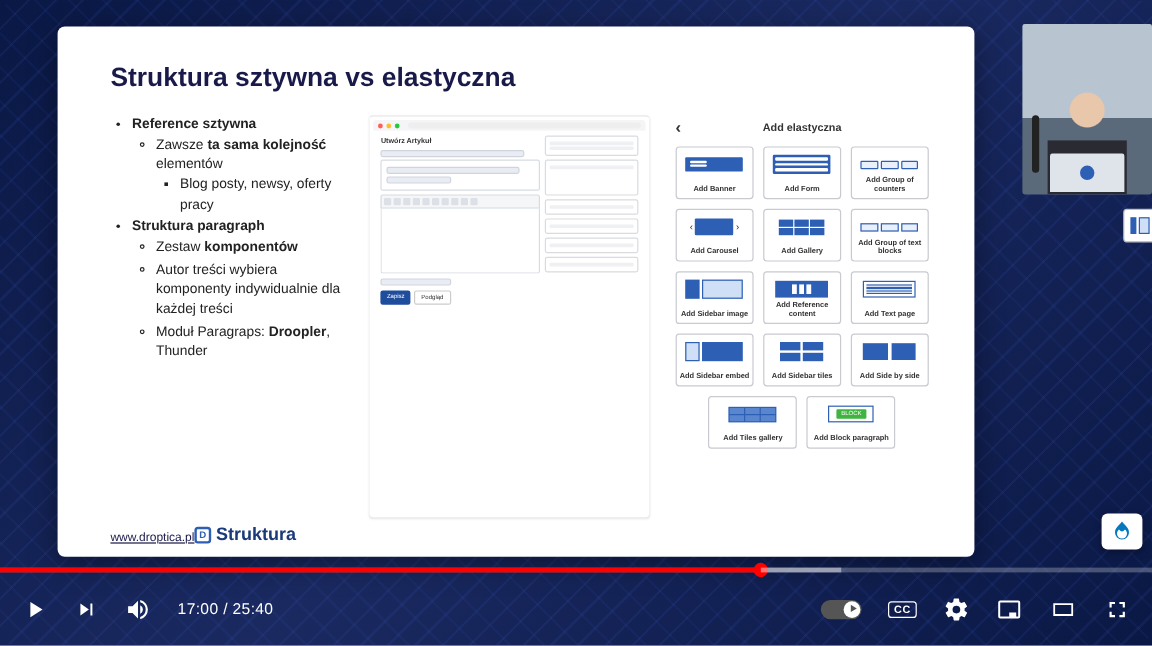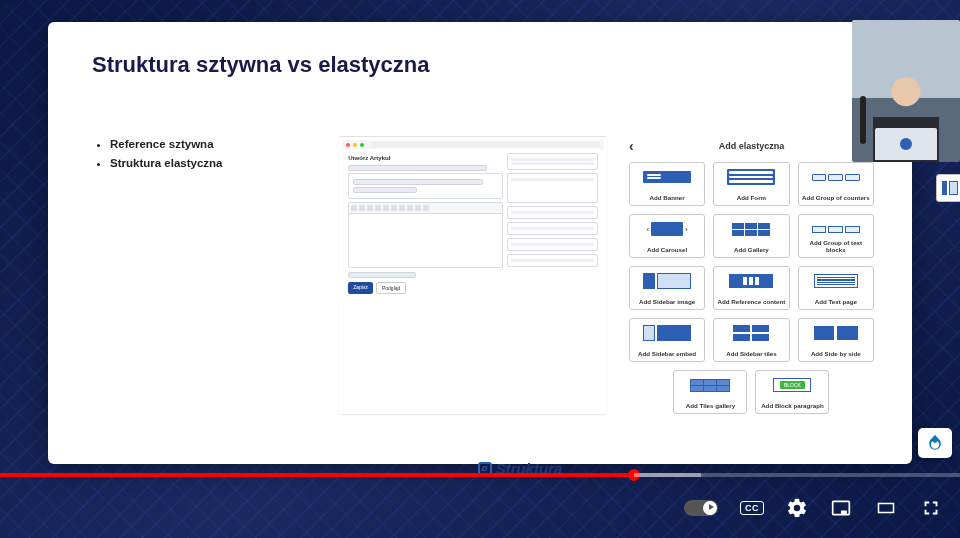--- a/index.html
+++ b/index.html
@@ -14,28 +14,27 @@
     }
     .wave-bg {
       position: absolute; inset: 0;
       background-image:
         repeating-linear-gradient(135deg, rgba(60,90,200,0.12) 0 2px, transparent 2px 16px),
         repeating-linear-gradient(45deg, rgba(60,90,200,0.08) 0 2px, transparent 2px 20px);
     }
     .slide {
       position: absolute;
       top: 22px; left: 48px;
-      width: 864px; height: 442px;
+      width: 764px; height: 442px;
       background: #fff;
       border-radius: 6px;
       box-shadow: 0 6px 24px rgba(0,0,0,0.4);
       padding: 30px 34px 10px 44px;
       display: flex;
       flex-direction: column;
-      gap: 40px;
     }
     .slide-title {
       font-size: 22px;
       font-weight: 700;
       color: #1a1a4a;
       margin-bottom: 18px;
     }
     .slide-body {
       display: flex;
       flex: 1;
@@ -164,25 +163,24 @@
     .tiles-ic div{height:7px;background:#2d5fb5;}
     .sbs-ic{display:flex;gap:3px;width:44px;}
     .sbs-ic div{flex:1;height:14px;background:#2d5fb5;}
     .tilesg-ic{display:grid;grid-template-columns:repeat(3,1fr);gap:1px;width:40px;background:#2d5fb5;padding:1px;}
     .tilesg-ic div{height:5px;background:#5a86d0;}
     .block-ic{width:38px;height:14px;border:1px solid #2d5fb5;display:flex;align-items:center;justify-content:center;}
     .block-ic span{font-size:5px;background:#3fb53f;color:#fff;padding:1px 4px;border-radius:1px;}
 
     .slide-footer {
       display:flex;
-      justify-content:center;
+      justify-content:flex-start;
       align-items:flex-end;
       margin-top:4px;
       padding-top:2px;
-      font-style:italic;
     }
     .footer-url { font-size:10px; color:#1a1a4a; text-decoration:underline; }
     .footer-logo { display:flex;align-items:center;gap:4px;font-size:15px;font-weight:700;color:#1a3a7a;}
     .footer-logo-ic{width:14px;height:14px;border:2px solid #2d5fb5;border-radius:3px;display:flex;align-items:center;justify-content:center;font-size:8px;color:#2d5fb5;}
 
     .presenter {
       position:absolute; top:20px; right:0;
       width:108px; height:142px;
       background:linear-gradient(#b8c4d0 55%, #5a6a7a 55%);
       border-radius:2px;
@@ -251,22 +249,34 @@
 <div class="wave-bg"></div>
 
 <div class="slide">
   <h1 class="slide-title">Struktura sztywna vs elastyczna</h1>
 
   <div class="slide-body">
 
     <div class="col-left">
       <ul>
         <li><b>Reference sztywna</b>
+          <ul>
+            <li><span>Zawsze </span><b>ta sama kolejność</b><span> elementów</span>
+              <ul>
+                  <li>Blog posty, newsy, oferty pracy</li>
+                </ul>
+            </li>
+          </ul>
         </li>
-        <li><b>Struktura elastyczna</b>
+        <li><b>Struktura paragraph</b>
+          <ul>
+            <li><span>Zestaw </span><b>komponentów</b></li>
+            <li>Autor treści wybiera komponenty indywidualnie dla każdej treści</li>
+            <li><span>Moduł Paragraps: </span><b>Droopler</b><span>, Thunder</span></li>
+          </ul>
         </li>
       </ul>
     </div>
 
     <div class="col-mid">
       <div class="browser-bar">
         <div class="tl r"></div>
           <div class="tl y"></div>
           <div class="tl g"></div>
         <div class="addr"></div>
@@ -502,20 +512,40 @@
       <path fill="#0678be" d="M12 2c-3 4-7 6-7 11a7 7 0 0 0 14 0c0-5-4-7-7-11zm0 17a5 5 0 0 1-5-5c0-2 1-3 2-4 1 1 2 2 3 2s2-1 3-2c1 1 2 2 2 4a5 5 0 0 1-5 5z"></path>
     </svg>
 </div>
 
 <div class="progress-bar">
   <div class="progress-played"></div>
   <div class="progress-buffer"></div>
 </div>
 
 <div class="controls">
+  <div class="ctrl-left">
+    <div class="ctrl-btn">
+      <svg width="22" height="24" viewBox="0 0 24 24">
+          <path d="M8 5v14l11-7z"></path>
+        </svg>
+    </div>
+    <div class="ctrl-btn">
+      <svg width="20" height="20" viewBox="0 0 24 24">
+          <path d="M6 18l8.5-6L6 6v12zM16 6v12h2V6h-2z"></path>
+        </svg>
+    </div>
+    <div class="ctrl-btn">
+      <svg width="22" height="22" viewBox="0 0 24 24">
+          <path d="M3 9v6h4l5 5V4L7 9H3zm13.5 3a4.5 4.5 0 0 0-2.5-4v8a4.5 4.5 0 0 0 2.5-4zm-2.5-8.7v2.06A7 7 0 0 1 19 12a7 7 0 0 1-5 6.64v2.06A9 9 0 0 0 21 12a9 9 0 0 0-7-8.7z"></path>
+        </svg>
+    </div>
+    <div class="time">
+      <span>17:00</span> / <span>25:40</span>
+    </div>
+  </div>
   <div class="ctrl-right">
     <div class="ctrl-btn">
       <div class="autoplay"></div>
     </div>
     <div class="ctrl-btn">
       <div class="cc-box">CC</div>
     </div>
     <div class="ctrl-btn">
       <svg width="22" height="22" viewBox="0 0 24 24">
           <path d="M19.4 13a7.5 7.5 0 0 0 .1-1 7.5 7.5 0 0 0-.1-1l2.1-1.6a.5.5 0 0 0 .1-.6l-2-3.5a.5.5 0 0 0-.6-.2l-2.5 1a7.3 7.3 0 0 0-1.7-1l-.4-2.6A.5.5 0 0 0 14 2h-4a.5.5 0 0 0-.5.4L9.1 5a7.3 7.3 0 0 0-1.7 1l-2.5-1a.5.5 0 0 0-.6.2l-2 3.5a.5.5 0 0 0 .1.6L4.5 11a7.5 7.5 0 0 0-.1 1 7.5 7.5 0 0 0 .1 1l-2.1 1.6a.5.5 0 0 0-.1.6l2 3.5a.5.5 0 0 0 .6.2l2.5-1a7.3 7.3 0 0 0 1.7 1l.4 2.6a.5.5 0 0 0 .5.4h4a.5.5 0 0 0 .5-.4l.4-2.6a7.3 7.3 0 0 0 1.7-1l2.5 1a.5.5 0 0 0 .6-.2l2-3.5a.5.5 0 0 0-.1-.6zM12 15.5A3.5 3.5 0 1 1 15.5 12 3.5 3.5 0 0 1 12 15.5z"></path>

